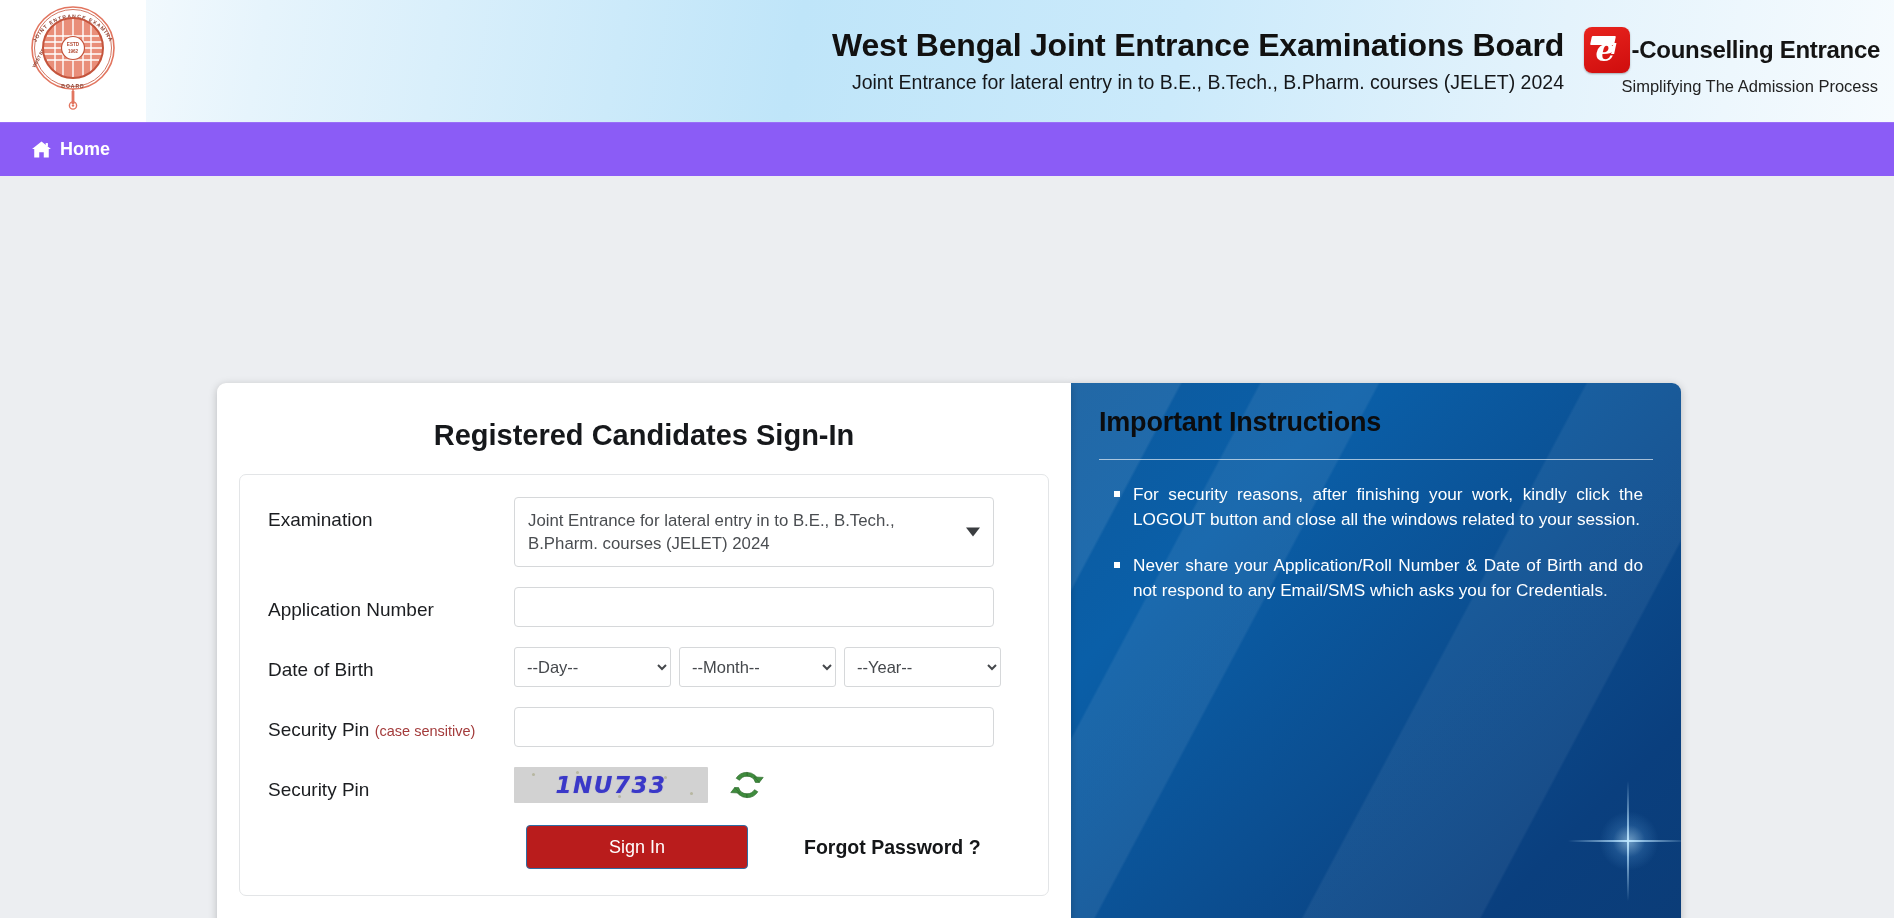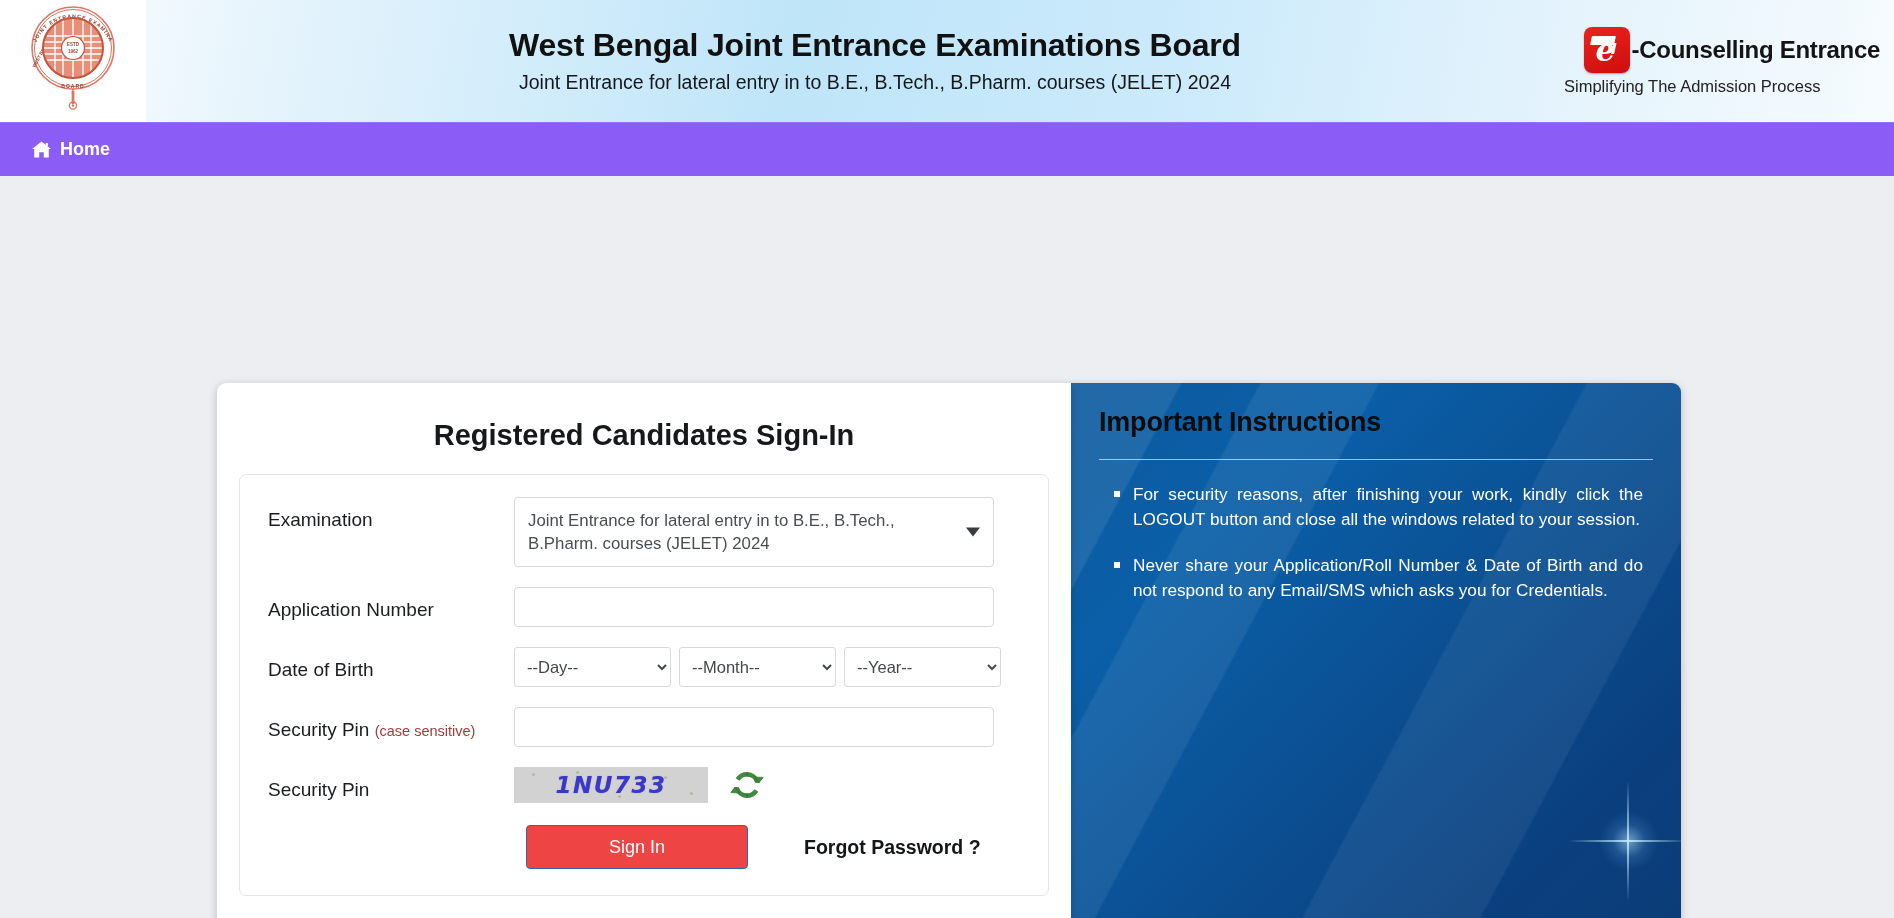--- a/index.html
+++ b/index.html
@@ -29,21 +29,21 @@
     align-items: center;
     justify-content: center;
     padding-bottom: 6px;
   }
   .seal {
     width: 104px; height: 104px;
     position: relative;
   }
   .header-center {
     flex: 1;
-    text-align: center;
+    text-align: right;
     padding-left: 40px;
   }
   .hdr-title {
     font-size: 32px;
     font-weight: bold;
     color: #111111;
     letter-spacing: -0.2px;
     line-height: 1.18;
     white-space: nowrap;
   }
@@ -102,21 +102,21 @@
     font-size: 24px;
     font-weight: bold;
     color: #141414;
     letter-spacing: -0.3px;
     white-space: nowrap;
   }
   .brand-tag {
     font-size: 16.5px;
     color: #222;
     margin-top: 4px;
-    text-align: left;
+    text-align: right;
     white-space: nowrap;
     padding-right: 2px;
   }
 
   
   .navbar {
     height: 54px;
     background: #8b5cf6;
     display: flex;
     align-items: center;
@@ -272,21 +272,21 @@
   .btn-row {
     display: flex;
     align-items: center;
     padding-left: 270px;
     margin-top: 22px;
     gap: 56px;
   }
   .signin-btn {
     width: 222px;
     height: 44px;
-    background: #ef4444;
+    background: #b91c1c;
     border: 1px solid #2e6da4;
     border-radius: 4px;
     color: #ffffff;
     font-size: 18px;
     font-family: "Liberation Sans", sans-serif;
     cursor: pointer;
   }
   .forgot-link {
     font-size: 19.5px;
     font-weight: bold;

